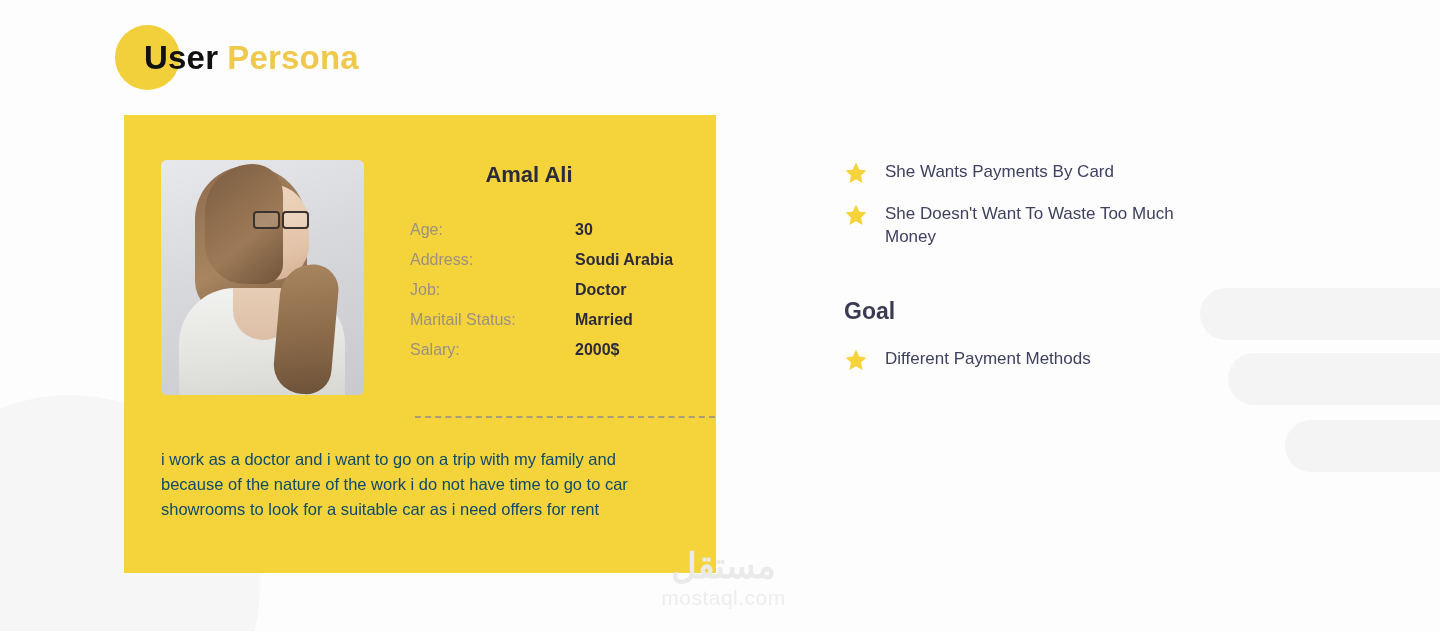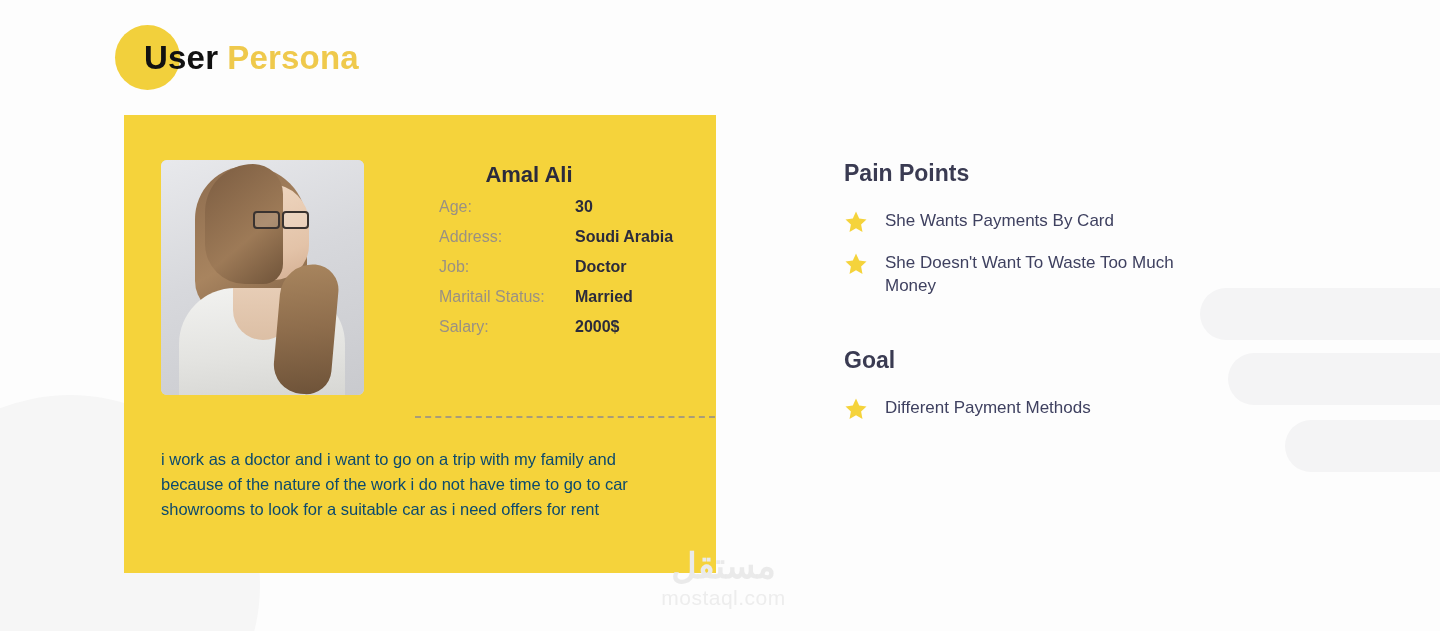--- a/index.html
+++ b/index.html
@@ -183,32 +183,31 @@
   .card-info {
     flex: 1;
     padding-left: 46px;
     padding-top: 2px;
   }
   .persona-name {
     font-size: 22px;
     font-weight: bold;
     color: #2b2b3c;
     text-align: center;
-    margin-bottom: 10px;
+    margin-bottom: 33px;
     margin-right: 30px;
   }
   .info-grid {
     display: grid;
     grid-template-columns: 165px 1fr;
     row-gap: 12px;
   }
   .info-label {
     font-size: 16px;
     color: #9a9183;
-    margin-left: 29px;
   }
   .info-value {
     font-size: 16px;
     font-weight: bold;
     color: #2b2b3c;
   }
 
   .card-divider {
     margin: 21px 1px 0 7px;
     border: 0;
@@ -343,21 +342,20 @@
 </div>
 
 <div class="watermark">
   <div class="watermark-ar">مستقل</div>
   <div class="watermark-en">mostaql.com</div>
 </div>
 
 <div class="right-col">
 
   <div class="pain-block">
-    <div class="section-title">Pain Points</div>
     <ul class="bullet-list">
       <li class="bullet-item">
         <span class="star-icon">
           <svg viewBox="0 0 24 24" width="24" height="24">
               <path d="M12 1.6l3.2 6.9 7.3.9-5.4 5.1 1.4 7.4-6.5-3.7-6.5 3.7 1.4-7.4L1.5 9.4l7.3-.9z" fill="#F5D33B"></path>
             </svg>
         </span>
         <span class="bullet-text">She Wants Payments By Card</span>
       </li>
       <li class="bullet-item">

